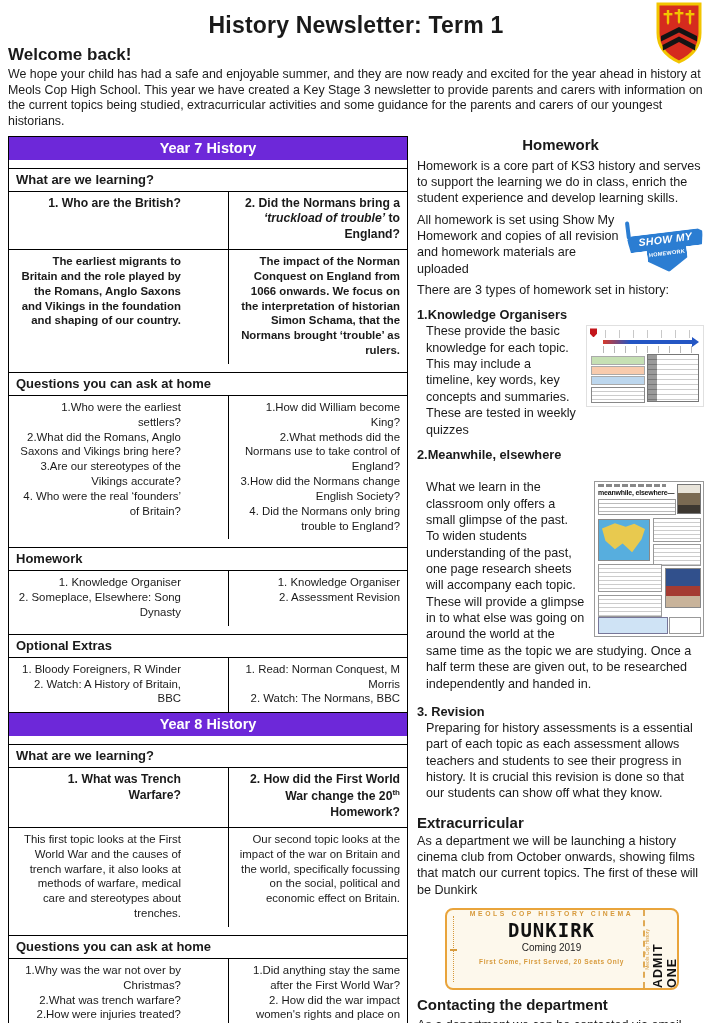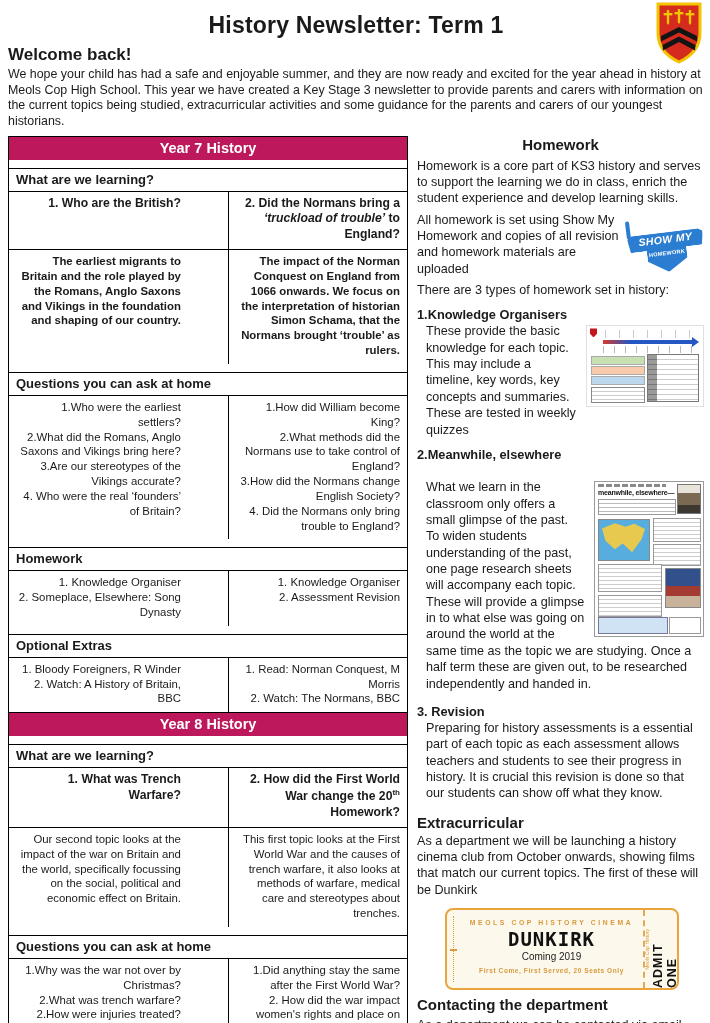--- a/index.html
+++ b/index.html
@@ -13,21 +13,21 @@
   .welcome-h { font-size:17px; font-weight:bold; margin-top:6px; }
   .intro { font-size:12.4px; line-height:1.26; margin-top:2px; }
 
   
   .content { display:flex; gap:9px; margin-top:6px; }
   .left-col { width:400px; flex:none; }
   .right-col { flex:1; min-width:0; }
 
   
   .tbl { border:1.6px solid #000; width:400px; }
-  .tbl-year { background:#be185d; color:#fff; font-weight:bold; font-size:14.5px;
+  .tbl-year { background:#6d28d9; color:#fff; font-weight:bold; font-size:14.5px;
     text-align:center; padding:3px 0 4px; }
   .tbl-section { font-weight:bold; font-size:13px; padding:3px 7px 4px; border-top:1.6px solid #000;margin-top:8px; }
   .tbl-row { display:flex; border-top:1.6px solid #000;text-align:right; }
   .cell { width:50%; padding:4px 7px 6px; font-size:11.4px; line-height:1.3; }
   .cell + .cell { border-left:1.6px solid #000;margin-left:40px; }
   .cell.head { font-weight:bold; font-size:12.2px; }
   .pre { white-space:pre-line; }
   .mh-desc7 { min-height:86px;font-weight:bold; } .mh-q7 { min-height:98px; }
   .mh-hw7 { min-height:48px; } .mh-ex7 { min-height:40px; }
   .mh-desc8 { min-height:86px; } .mh-q8 { min-height:78px; }
@@ -107,21 +107,21 @@
   .me-footer2 { position:absolute; bottom:2px; right:2px; width:32px; height:17px; border:1px solid #999;
     background:#fff; }
 
   
   .ticket { width:234px; height:82px; margin:10px 0 6px 28px; background:#fdf8ec;
     border:2px solid #e9a43b; border-radius:8px; display:flex; position:relative; overflow:hidden; }
   .ticket-edge { width:13px; flex:none; position:relative; }
   .ticket-edge::before { content:""; position:absolute; top:6px; bottom:6px; left:6px; width:0;
     border-left:1px dotted #d79a3c; }
   .ticket-dash { position:absolute; top:50%; left:3px; width:7px; height:2px; background:#d79a3c; }
-  .ticket-main { flex:1; text-align:center; padding-top:9px; }
+  .ticket-main { flex:1; text-align:center; }
   .ticket-cinema { color:#d79a3c; font-size:6.8px; letter-spacing:2.6px; font-weight:bold; }
   .ticket-title { color:#111; font-size:19px; font-weight:bold; letter-spacing:1px; margin-top:2px;
     font-family:"DejaVu Sans Mono", monospace; }
   .ticket-coming { color:#222; font-size:10px; margin-top:1px; }
   .ticket-note { color:#d79a3c; font-size:6.5px; font-weight:bold; margin-top:5px; letter-spacing:0.6px; }
   .ticket-stub { flex:none; width:34px; border-left:2px dashed #e0aa55; display:flex;
     align-items:center; justify-content:center; gap:1px; }
   .vert { writing-mode:vertical-rl; transform:rotate(180deg); }
   .ticket-admit { font-size:12.5px; font-weight:bold; color:#111; letter-spacing:1px; }
   .ticket-stub-small { font-size:5px; color:#d79a3c; }
@@ -193,22 +193,22 @@
 2. Watch: The Normans, BBC</div>
         </div>
 
         <div class="tbl-year" style="border-top:1.6px solid #000;">Year 8 History</div>
         <div class="tbl-section">What are we learning?</div>
         <div class="tbl-row">
           <div class="cell head">1. What was Trench Warfare?</div>
           <div class="cell head"><span>2. How did the First World War change the 20</span><sup>th</sup><span> Homework?</span></div>
         </div>
         <div class="tbl-row">
+          <div class="cell mh-desc8">This first topic looks at the First World War and the causes of trench warfare, it also looks at methods of warfare, medical care and stereotypes about trenches.</div>
           <div class="cell mh-desc8">Our second topic looks at the impact of the war on Britain and the world, specifically focussing on the social, political and economic effect on Britain.</div>
-          <div class="cell mh-desc8">This first topic looks at the First World War and the causes of trench warfare, it also looks at methods of warfare, medical care and stereotypes about trenches.</div>
         </div>
         <div class="tbl-section">Questions you can ask at home</div>
         <div class="tbl-row">
           <div class="cell pre mh-q8">1.Why was the war not over by Christmas?
 2.What was trench warfare?
 2.How were injuries treated?
 4. What misconceptions are there about the trenches?</div>
           <div class="cell pre mh-q8">1.Did anything stay the same after the First World War?
 2. How did the war impact women's rights and place on British society?
 3. What happened at Versailles?</div>

